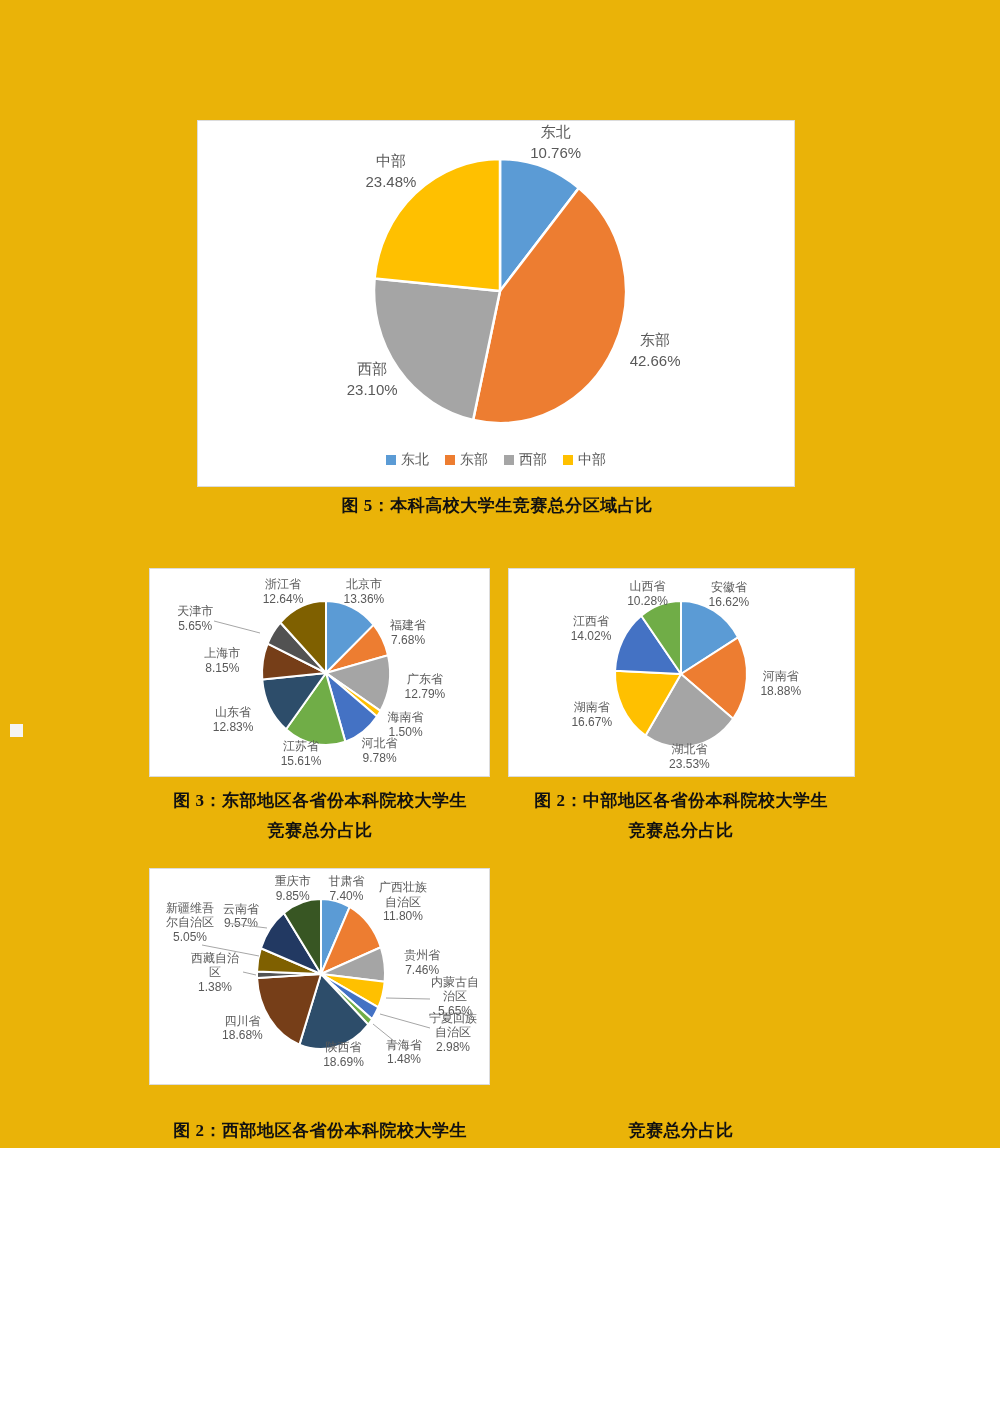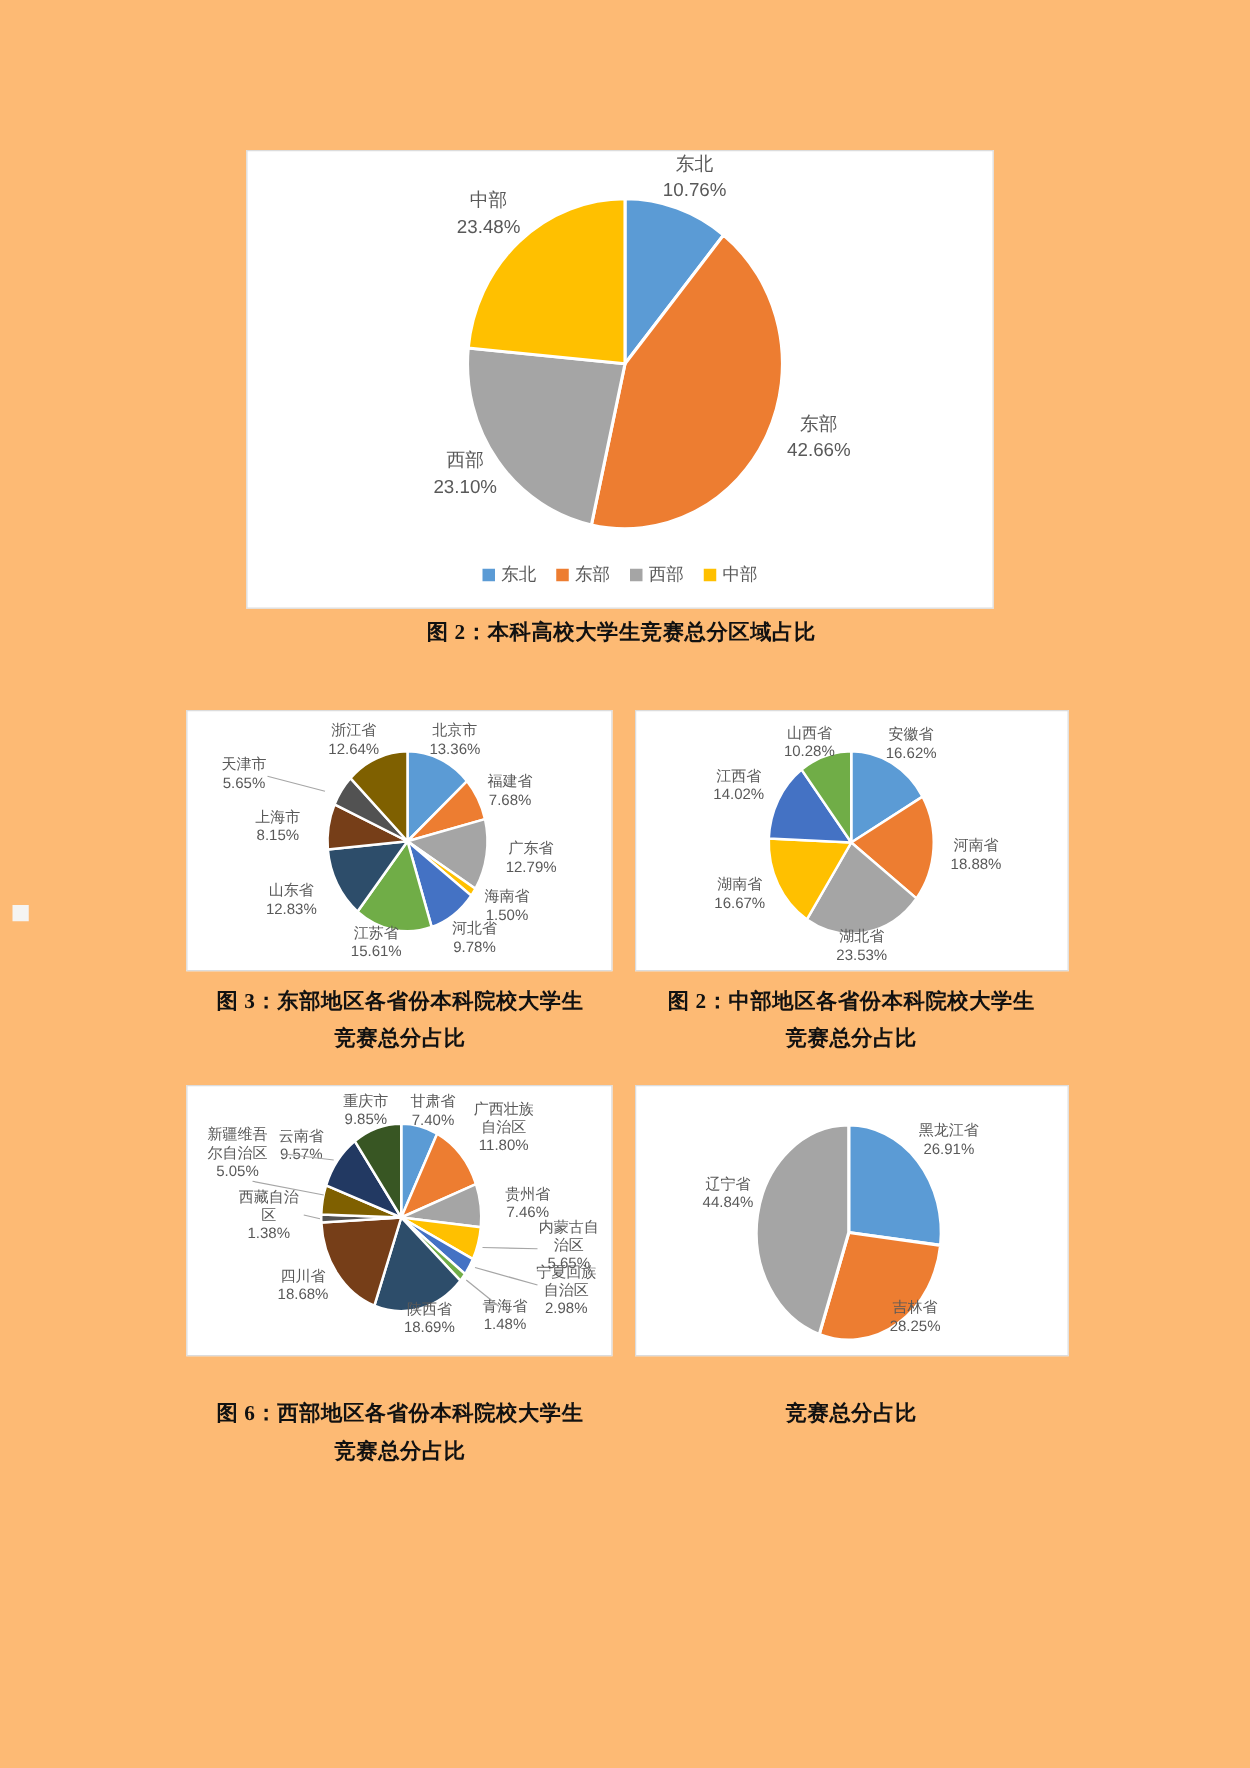--- a/index.html
+++ b/index.html
@@ -1,17 +1,17 @@
 <!DOCTYPE html>
 <html><head>
 <meta charset="utf-8">
 <style>
   html,body{margin:0;padding:0;background:#fff;}
   body{font-family:"Liberation Sans","DejaVu Sans",sans-serif;}
-  .page{position:relative;width:1000px;height:1414px;background:#fdba74;overflow:hidden;}
+  .page{position:relative;width:1000px;height:1148px;background:#eab308;overflow:hidden;}
   .panel{position:absolute;background:#ffffff;border:1px solid #dcdcdc;box-sizing:border-box;}
   .panel svg{position:absolute;left:0;top:0;}
   svg text{font-family:"Liberation Sans","DejaVu Sans",sans-serif;fill:#595959;}
   .legend-row{position:absolute;left:0;right:0;display:flex;justify-content:center;align-items:center;gap:16px;}
   .legend-item{display:flex;align-items:center;gap:5px;font-size:14px;color:#595959;}
   .legend-swatch{width:10px;height:10px;display:inline-block;}
   .caption{position:absolute;text-align:center;font-family:"Liberation Serif","DejaVu Serif",serif;
            font-weight:bold;font-size:17px;color:#111;line-height:30px;letter-spacing:0.5px;}
   .smudge{position:absolute;left:10px;top:724px;width:13px;height:13px;background:#f5f4f2;}
 </style>
@@ -43,21 +43,21 @@
         <span class="legend-item">
           <span class="legend-swatch" style="background: rgb(165, 165, 165);"></span>
           <span>西部</span>
         </span>
         <span class="legend-item">
           <span class="legend-swatch" style="background: rgb(255, 192, 0);"></span>
           <span>中部</span>
         </span>
       </div>
   </div>
-  <div class="caption" style="left:0;top:491px;width:994px;">图 2：本科高校大学生竞赛总分区域占比</div>
+  <div class="caption" style="left:0;top:491px;width:994px;">图 5：本科高校大学生竞赛总分区域占比</div>
 
   <div class="panel" style="left:149px;top:568px;width:341px;height:209px;">
     <svg id="fig2" width="339" height="207" viewBox="0 0 339 207">
         <path d="M 176 104 L 176.00 32.00 A 64 72 0 0 1 223.64 55.92 Z" fill="#5B9BD5" stroke="#ffffff" stroke-width="2" stroke-linejoin="round"></path>
         <text font-size="12" text-anchor="middle"><tspan x="213.9" y="15.0" dominant-baseline="central">北京市</tspan><tspan x="213.9" y="30.0" dominant-baseline="central">13.36%</tspan></text>
         <path d="M 176 104 L 223.64 55.92 A 64 72 0 0 1 238.03 86.28 Z" fill="#ED7D31" stroke="#ffffff" stroke-width="2" stroke-linejoin="round"></path>
         <text font-size="12" text-anchor="middle"><tspan x="258.1" y="56.0" dominant-baseline="central">福建省</tspan><tspan x="258.1" y="71.0" dominant-baseline="central">7.68%</tspan></text>
         <path d="M 176 104 L 238.03 86.28 A 64 72 0 0 1 230.39 141.94 Z" fill="#A5A5A5" stroke="#ffffff" stroke-width="2" stroke-linejoin="round"></path>
         <text font-size="12" text-anchor="middle"><tspan x="274.9" y="109.6" dominant-baseline="central">广东省</tspan><tspan x="274.9" y="124.6" dominant-baseline="central">12.79%</tspan></text>
         <path d="M 176 104 L 230.39 141.94 A 64 72 0 0 1 226.98 147.53 Z" fill="#FFC000" stroke="#ffffff" stroke-width="2" stroke-linejoin="round"></path>
@@ -132,33 +132,23 @@
         <text font-size="12" text-anchor="middle"><tspan x="40.0" y="38.5" dominant-baseline="central">新疆维吾</tspan><tspan x="40.0" y="53.0" dominant-baseline="central">尔自治区</tspan><tspan x="40.0" y="67.5" dominant-baseline="central">5.05%</tspan></text>
         <line x1="52" y1="76" x2="109" y2="87" stroke="#a6a6a6" stroke-width="1"></line>
         <path d="M 171 105 L 110.89 79.25 A 64 75 0 0 1 133.87 43.91 Z" fill="#223962" stroke="#ffffff" stroke-width="2" stroke-linejoin="round"></path>
         <text font-size="12" text-anchor="middle"><tspan x="91.0" y="39.8" dominant-baseline="central">云南省</tspan><tspan x="91.0" y="54.3" dominant-baseline="central">9.57%</tspan></text>
         <line x1="76" y1="54" x2="117" y2="59" stroke="#a6a6a6" stroke-width="1"></line>
         <path d="M 171 105 L 133.87 43.91 A 64 75 0 0 1 171.00 30.00 Z" fill="#385623" stroke="#ffffff" stroke-width="2" stroke-linejoin="round"></path>
         <text font-size="12" text-anchor="middle"><tspan x="142.7" y="12.0" dominant-baseline="central">重庆市</tspan><tspan x="142.7" y="26.5" dominant-baseline="central">9.85%</tspan></text>
       </svg>
   </div>
 
-  <div class="panel" style="left:508px;top:868px;width:347px;height:217px;">
-    <svg id="fig5" width="345" height="215" viewBox="0 0 345 215">
-        <path d="M 170 117 L 170.00 31.00 A 74 86 0 0 1 243.47 127.30 Z" fill="#5B9BD5" stroke="#ffffff" stroke-width="2.5" stroke-linejoin="round"></path>
-        <text font-size="12" text-anchor="middle"><tspan x="250.1" y="35.2" dominant-baseline="central">黑龙江省</tspan><tspan x="250.1" y="50.2" dominant-baseline="central">26.91%</tspan></text>
-        <path d="M 170 117 L 243.47 127.30 A 74 86 0 0 1 146.43 198.52 Z" fill="#ED7D31" stroke="#ffffff" stroke-width="2.5" stroke-linejoin="round"></path>
-        <text font-size="12" text-anchor="middle"><tspan x="223.1" y="176.6" dominant-baseline="central">吉林省</tspan><tspan x="223.1" y="191.6" dominant-baseline="central">28.25%</tspan></text>
-        <path d="M 170 117 L 146.43 198.52 A 74 86 0 0 1 170.00 31.00 Z" fill="#A5A5A5" stroke="#ffffff" stroke-width="2.5" stroke-linejoin="round"></path>
-        <text font-size="12" text-anchor="middle"><tspan x="73.4" y="77.9" dominant-baseline="central">辽宁省</tspan><tspan x="73.4" y="92.9" dominant-baseline="central">44.84%</tspan></text>
-      </svg>
-  </div>
 
   <div class="caption" style="left:138px;top:1116px;width:364px;">
-    <div>图 6：西部地区各省份本科院校大学生</div>
+    <div>图 2：西部地区各省份本科院校大学生</div>
     <div>竞赛总分占比</div>
   </div>
   <div class="caption" style="left:498px;top:1116px;width:366px;">
     <div>竞赛总分占比</div>
   </div>
 
   <div class="smudge"></div>
 </div>
 
 </body></html>

